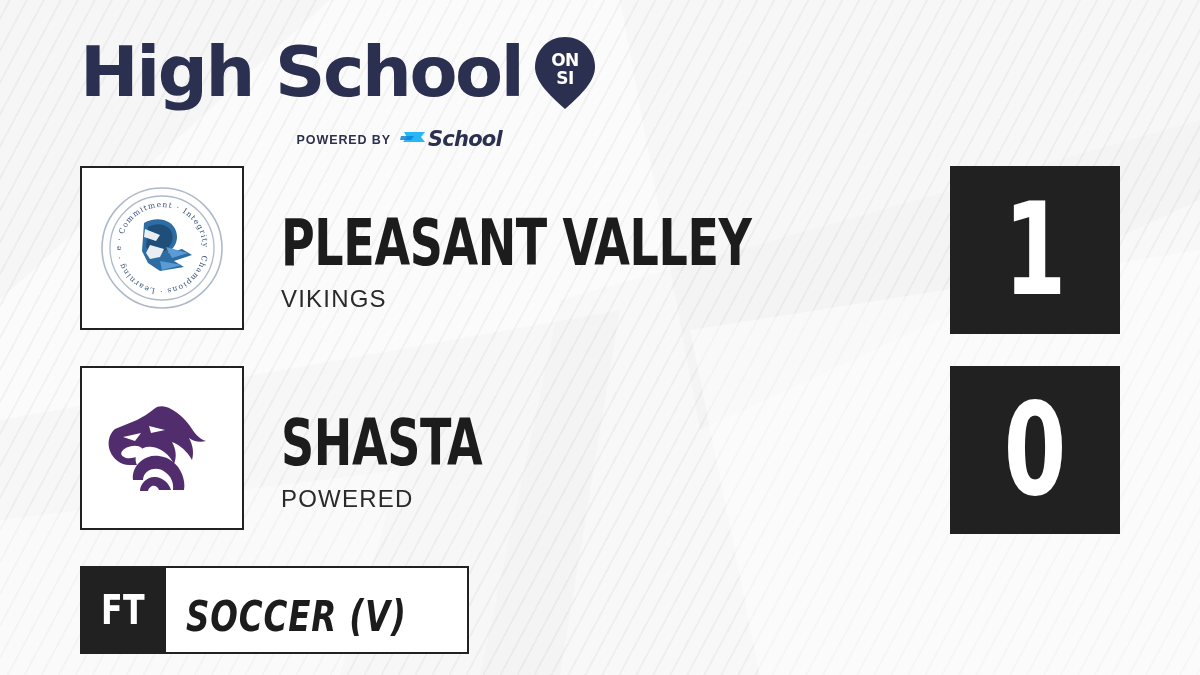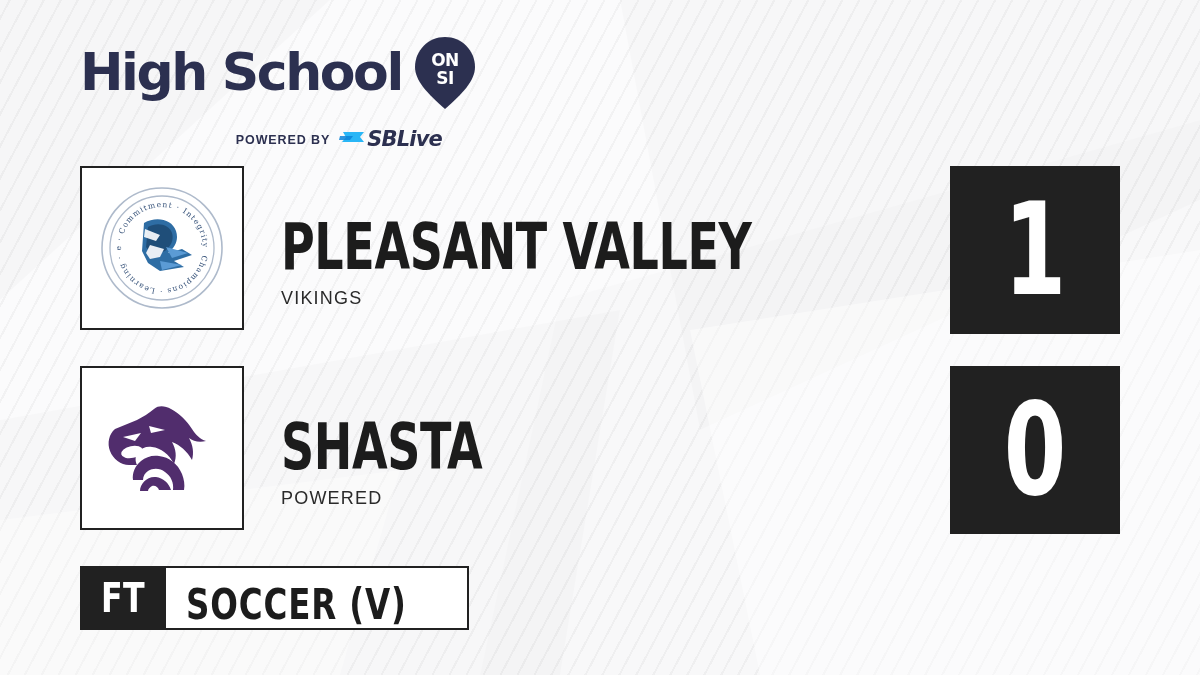--- a/index.html
+++ b/index.html
@@ -30,21 +30,21 @@
     pointer-events: none;
   }
   .bg-facets { position: absolute; inset: 0; pointer-events: none; }
 
   
   .header { position: absolute; left: 80px; top: 34px; }
   .logo-row { display: flex; align-items: center; }
   .wordmark {
     font-family: "DejaVu Sans", sans-serif;
     font-weight: bold;
-    font-size: 52px;
+    font-size: 70px;
     letter-spacing: -2.4px;
     color: #2c3050;
     line-height: 1;
     white-space: nowrap;
   }
   .pin { margin-left: 12px; margin-top: 2px; }
   .powered {
     display: flex;
     align-items: center;
     justify-content: center;
@@ -94,21 +94,21 @@
     line-height: 0.92;
     letter-spacing: -0.5px;
     color: #1c1c1c;
     white-space: nowrap;
     transform: scaleX(0.80);
     transform-origin: left center;
   }
   .team-mascot {
     font-family: "Liberation Sans", sans-serif;
     font-weight: normal;
-    font-size: 18px;
+    font-size: 24px;
     letter-spacing: 1.2px;
     color: #2a2a2a;
     margin-top: 12px;
     white-space: nowrap;
   }
 
   
   .score-box {
     position: absolute;
     left: 950px;
@@ -131,21 +131,21 @@
     transform-origin: center center;
   }
 
   
   .status-bar {
     position: absolute;
     left: 80px;
     top: 566px;
     display: flex;
     align-items: stretch;
-    height: 64px;
+    height: 88px;
     text-align: center;
   }
   .status-code {
     background: #212121;
     width: 86px;
     display: flex;
     align-items: center;
     justify-content: center;
   }
   .status-code-text {
@@ -157,20 +157,21 @@
     transform: scaleX(0.88);
   }
   .status-sport {
     background: #ffffff;
     border: 2px solid #212121;
     border-left: none;
     box-sizing: border-box;
     display: flex;
     align-items: center;
     padding: 13px 24px 0 20px;
+    font-style: italic;
   }
   .status-sport-text {
     font-family: "DejaVu Sans Condensed", "Liberation Sans Narrow", "DejaVu Sans", sans-serif;
     font-weight: bold;
     font-size: 42px;
     color: #1c1c1c;
     letter-spacing: 1px;
     white-space: nowrap;
     transform: scaleX(0.86);
     transform-origin: left center;
@@ -203,21 +204,21 @@
         </g>
       </svg>
     </div>
     <div class="powered">
       <span class="powered-label">POWERED BY</span>
       <span class="sblive">
         <svg width="26" height="20" viewBox="0 0 26 20">
           <path d="M4 2 L25 2 L21 7 L9 7 L21 7 L25 12 L3 12 L7 7.2 Z" fill="#29b6f6"></path>
           <path d="M1 6 L14 6 L11 10 L0 10 Z" fill="#0b84d8" opacity="0.85"></path>
         </svg>
-        <span class="sblive-word">SBLive</span>
+        <span class="sblive-word">School</span>
       </span>
     </div>
   </div>
 
   <div class="row row-1">
     <div class="logo-card">
       <svg width="130" height="130" viewBox="0 0 130 130">
         <circle cx="65" cy="65" r="60" fill="none" stroke="#aebacb" stroke-width="1.6"></circle>
         <circle cx="65" cy="65" r="52" fill="none" stroke="#aebacb" stroke-width="1.3"></circle>
         <defs>

